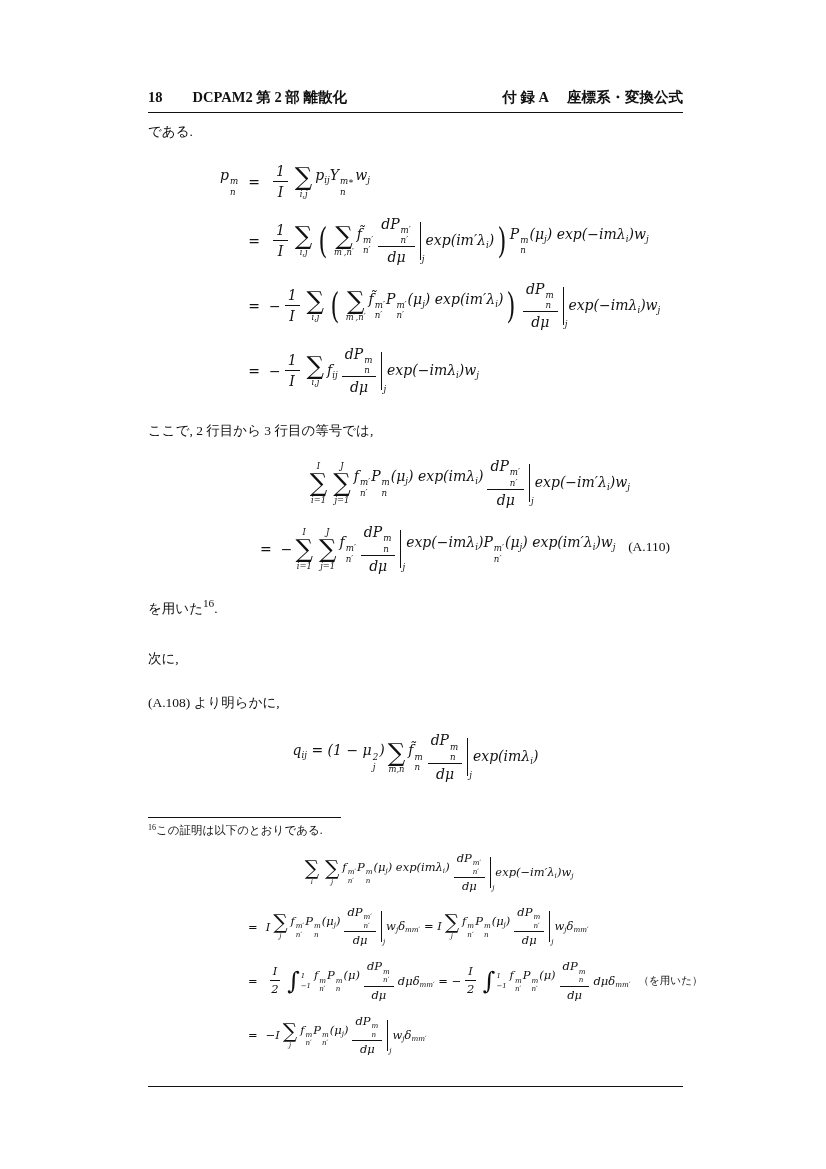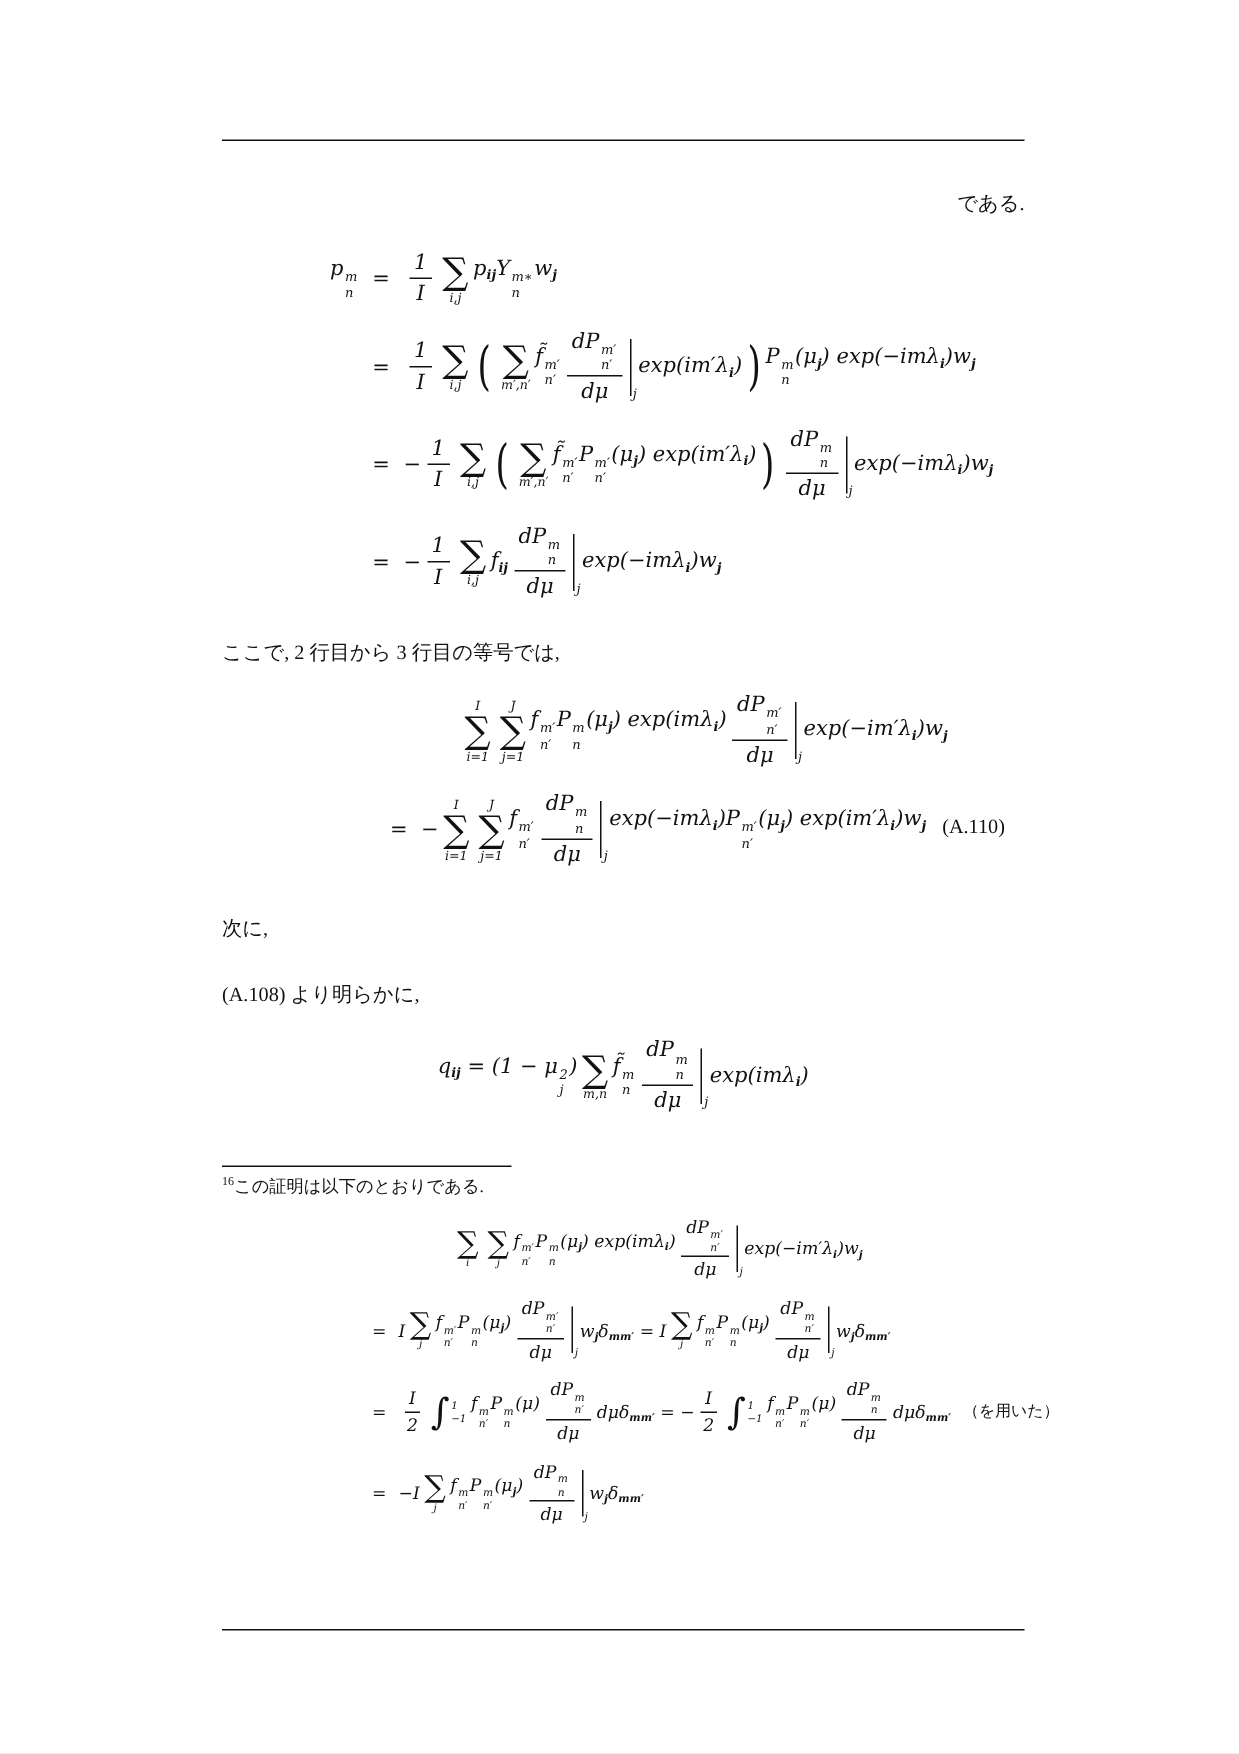--- a/index.html
+++ b/index.html
@@ -6,31 +6,31 @@
   .page{position:relative;width:826px;height:1169px;margin:0 auto;background:#ffffff;
         box-sizing:border-box;padding:88px 143px 0 148px;overflow:hidden;
         font-family:"Liberation Serif","DejaVu Serif",serif;color:#111;}
   
   .hdr{display:flex;justify-content:space-between;align-items:baseline;font-weight:bold;font-size:14.5px;}
   .hdr .pgnum{margin-right:30px;}
   .hdr .rlabel{margin-right:18px;}
   .hdr-rule{border:none;border-top:1.6px solid #111;margin:5px 0 0 0;}
   
   .para{font-size:13.5px;margin:0;line-height:1.5;}
-  .p1{margin-top:32px;text-align:right;}
+  .p1{margin-top:9px;}
   .p2{margin-top:24px;}
   .p3{margin-top:20px;}
   .p4{margin-top:30px;}
   .p5{margin-top:18px;}
   .p6{margin-top:24px;}
   
   .math{display:flex;align-items:center;font-family:"DejaVu Serif",serif;font-style:italic;
         font-size:14px;color:#111;white-space:nowrap;}
   .math .t{white-space:pre;}
-  .math sub{font-size:0.62em;vertical-align:-0.35em;line-height:1;font-weight:bold;}
+  .math sub{font-size:0.62em;vertical-align:-0.35em;line-height:1;}
   .math sup{font-size:0.62em;vertical-align:0.5em;line-height:1;}
   .ss{display:inline-flex;flex-direction:column;align-items:flex-start;font-size:0.62em;
       line-height:1.18;vertical-align:-0.5em;margin:0 1px;font-style:italic;}
   .ss span{display:block;}
   .fr{display:inline-flex;flex-direction:column;align-items:center;margin:0 4px;line-height:1.3;}
   .fr .nu{border-bottom:1px solid #111;padding:0 3px 1px;}
   .fr .de{padding-top:1px;}
   .sm{display:inline-flex;flex-direction:column;align-items:center;line-height:1;margin:0 3px;font-style:italic;}
   .sm .sg{font-size:1.75em;font-style:normal;line-height:0.95;}
   .sm .tl,.sm .bl{font-size:0.6em;line-height:1.2;}
@@ -67,20 +67,28 @@
   
   .pagefooter{position:absolute;left:148px;right:143px;bottom:76px;}
   .ftr-rule{border:none;border-top:1px solid #111;margin:0 0 6px 0;}
   .ftr-row{display:flex;justify-content:space-between;font-size:12.5px;}
 </style>
 </head>
 <body>
 
 <div class="page">
 
+  <header class="hdr">
+    <div>
+      <span class="pgnum">18</span><span>DCPAM2 第 2 部 離散化</span>
+    </div>
+    <div>
+      <span class="rlabel">付 録 A</span><span>座標系・変換公式</span>
+    </div>
+  </header>
   <hr class="hdr-rule">
 
   <p class="para p1">である.</p>
 
   <div class="eqgrid maineq">
     <span class="c1 math">
         <span class="t">p<span class="ss"><span>m</span><span>n</span></span></span>
       </span>
     <span class="eqsign">=</span>
     <span class="math">
@@ -240,20 +248,21 @@
           <span class="ev">
             <span class="vb"></span>
             <span class="ej">j</span>
           </span>
           <span class="t">exp(−imλ<sub>i</sub>)P<span class="ss"><span>m′</span><span>n′</span></span>(μ<sub>j</sub>) exp(im′λ<sub>i</sub>)w<sub>j</sub></span>
         </span>
     </div>
     <span class="eqtag">(A.110)</span>
   </div>
 
+  <p class="para p3"><span>を用いた</span><sup>16</sup><span>.</span></p>
 
   <p class="para p4">次に,</p>
 
 
 
   <p class="para p6">(A.108) より明らかに,</p>
 
   <div class="eqcenter">
     <span class="math">
         <span class="t">q<sub>ij</sub> = (1 − μ<span class="ss"><span>2</span><span>j</span></span>)</span>

